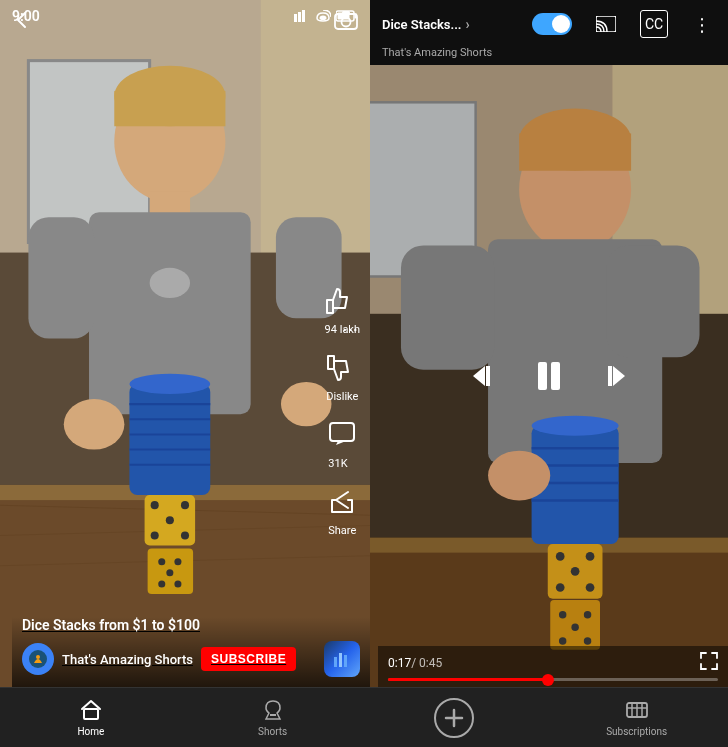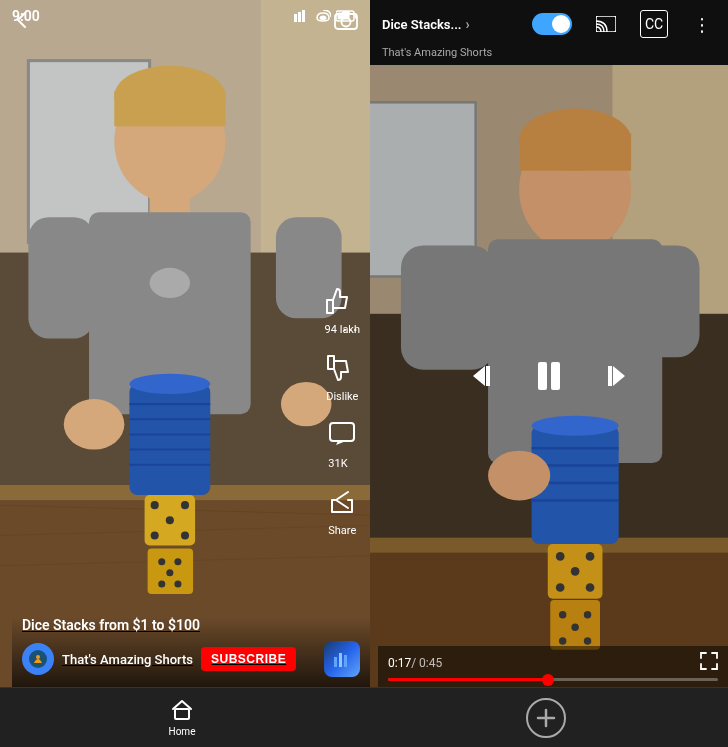--- a/index.html
+++ b/index.html
@@ -724,24 +724,45 @@
   <div class="nav-item active">
     <div class="nav-icon">
       <svg width="22" height="22" viewBox="0 0 22 22">
           <polyline points="2,10 11,2 20,10" fill="none" stroke="white" stroke-width="2" stroke-linecap="round" stroke-linejoin="round"></polyline>
           <rect x="4" y="10" width="14" height="10" rx="1" fill="none" stroke="white" stroke-width="2"></rect>
         </svg>
     </div>
     <span>Home</span>
   </div>
 
+  <div class="nav-item">
+    <div class="nav-icon">
+      <svg width="22" height="22" viewBox="0 0 22 22">
+          <path d="M11 2 Q18 2 18 9 Q18 12 15 14 L18 20 L4 20 L7 14 Q4 12 4 9 Q4 2 11 2Z" fill="none" stroke="#aaa" stroke-width="1.5"></path>
+          <line x1="8" y1="16" x2="14" y2="16" stroke="#aaa" stroke-width="2"></line>
+        </svg>
+    </div>
+    <span>Shorts</span>
+  </div>
 
   <div class="nav-item">
     <div class="nav-add">
       <svg width="22" height="22" viewBox="0 0 22 22">
           <line x1="11" y1="3" x2="11" y2="19" stroke="#aaa" stroke-width="2.5" stroke-linecap="round"></line>
           <line x1="3" y1="11" x2="19" y2="11" stroke="#aaa" stroke-width="2.5" stroke-linecap="round"></line>
         </svg>
     </div>
   </div>
 
+  <div class="nav-item">
+    <div class="nav-icon">
+      <svg width="22" height="22" viewBox="0 0 22 22">
+          <rect x="1" y="4" width="20" height="14" rx="2" fill="none" stroke="#aaa" stroke-width="1.8"></rect>
+          <line x1="1" y1="9" x2="21" y2="9" stroke="#aaa" stroke-width="1.5"></line>
+          <line x1="6" y1="4" x2="6" y2="18" stroke="#aaa" stroke-width="1.5"></line>
+          <line x1="11" y1="4" x2="11" y2="18" stroke="#aaa" stroke-width="1.5"></line>
+          <line x1="16" y1="4" x2="16" y2="18" stroke="#aaa" stroke-width="1.5"></line>
+        </svg>
+    </div>
+    <span>Subscriptions</span>
+  </div>
 
 </div>
 
 </body></html>

